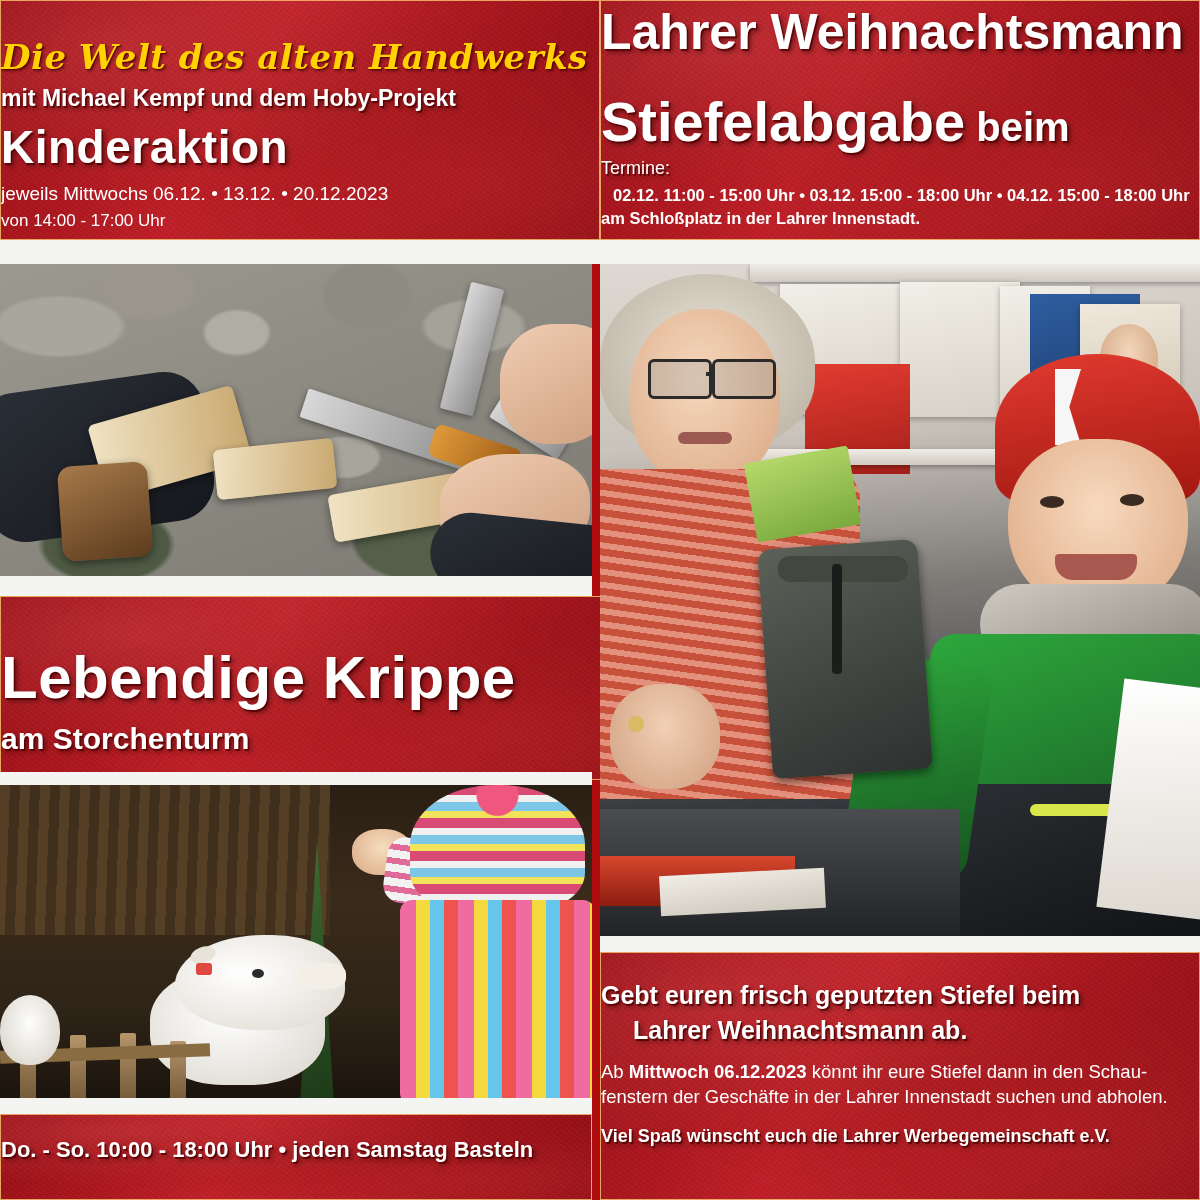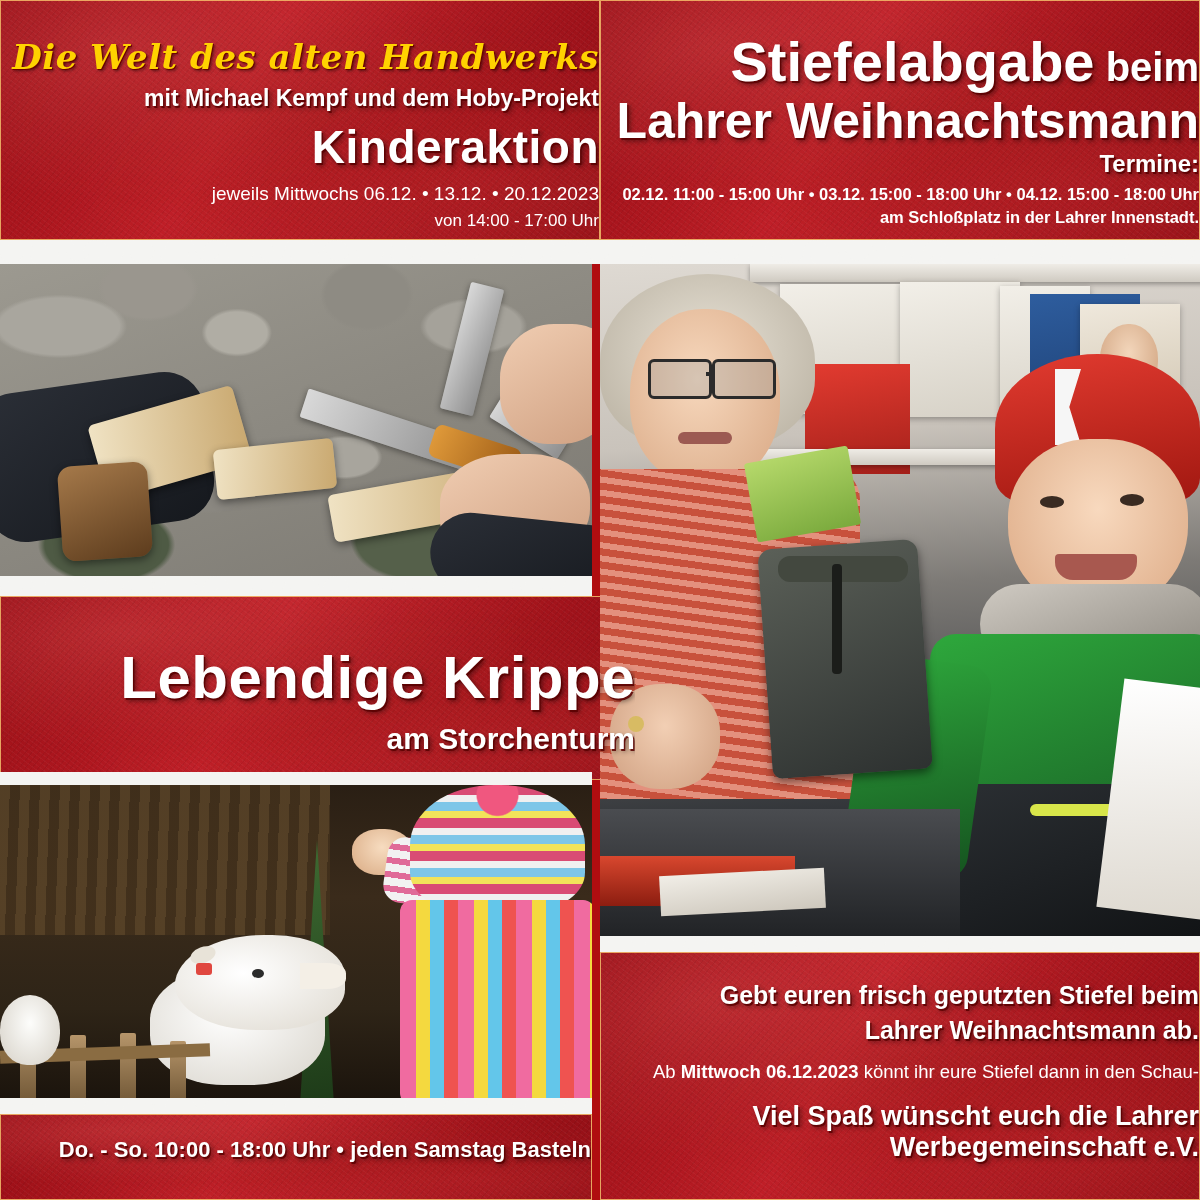--- a/index.html
+++ b/index.html
@@ -71,21 +71,21 @@
     height: 22px;
     background:
       radial-gradient(circle at 20px 22px, #f4f4f2 13px, rgba(0,0,0,0) 14px),
       radial-gradient(circle at 60px 20px, #f4f4f2 14px, rgba(0,0,0,0) 15px),
       radial-gradient(circle at 96px 23px, #f4f4f2 12px, rgba(0,0,0,0) 13px);
     background-repeat: repeat-x;
     background-size: 120px 22px;
   }
 
   
-  .txt { position: relative; z-index: 3; text-align: right; color: #ffffff; }
+  .txt { position: relative; z-index: 3; text-align: left; color: #ffffff; }
   .gold {
     color: #ffd200;
     font-family: "DejaVu Serif", serif;
     font-weight: bold;
     font-style: italic;
     letter-spacing: .5px;
     text-shadow: 1px 1px 0 #6d0000, 2px 2px 3px rgba(0,0,0,.5);
   }
   .shadow { text-shadow: 1.5px 1.5px 0 rgba(90,0,0,.85), 3px 3px 5px rgba(0,0,0,.45); }
 
@@ -249,26 +249,26 @@
 
   <div class="redpanel framed" style="left:0; top:0; width:600px; height:240px;">
     <div class="txt gold" style="margin-top:36px; font-size:34px;">Die Welt des alten Handwerks</div>
     <div class="txt shadow" style="margin-top:8px; font-size:23px; font-weight:bold;">mit Michael Kempf und dem Hoby-Projekt</div>
     <div class="txt shadow" style="margin-top:8px; font-size:46px; font-weight:bold; letter-spacing:.5px;">Kinderaktion</div>
     <div class="txt" style="margin-top:9px; font-size:19px;">jeweils Mittwochs 06.12.  •  13.12.  •  20.12.2023</div>
     <div class="txt" style="margin-top:6px; font-size:17px;">von 14:00 - 17:00 Uhr</div>
   </div>
 
   <div class="redpanel framed" style="left:600px; top:0; width:600px; height:240px;">
+    <div class="txt shadow" style="margin-top:2px; font-size:50px; font-weight:bold;">Lahrer  Weihnachtsmann</div>
     <div class="txt shadow" style="margin-top:32px; font-size:56px; font-weight:bold; line-height:1.02;">
       <span>Stiefelabgabe</span><span style="font-size:40px;"> beim</span>
     </div>
-    <div class="txt shadow" style="margin-top:2px; font-size:50px; font-weight:bold;">Lahrer  Weihnachtsmann</div>
-    <div class="txt shadow" style="font-size:24px; font-weight:bold;">Termine:</div>
-    <div class="txt" style="margin-top:7px; font-size:16.5px; font-weight:bold;">02.12. 11:00 - 15:00 Uhr • 03.12. 15:00 - 18:00 Uhr • 04.12. 15:00 - 18:00 Uhr</div>
+    <div class="txt shadow" style="margin-top:8px; font-size:18px; font-weight:normal;">Termine:</div>
+    <div class="txt" style="margin-top:7px; font-size:16.5px; font-weight:bold;padding-left:12px;">02.12. 11:00 - 15:00 Uhr • 03.12. 15:00 - 18:00 Uhr • 04.12. 15:00 - 18:00 Uhr</div>
     <div class="txt" style="margin-top:4px; font-size:16.5px; font-weight:bold;">am Schloßplatz in der Lahrer Innenstadt.</div>
   </div>
 
   <div class="snow" style="left:0; top:240px; width:1200px; height:24px;"></div>
 
   <div class="photo photo-carving" style="left:0; top:264px; width:592px; height:312px;">
     <div class="carve-glove" style="left:-20px; top:118px; width:230px; height:150px; transform:rotate(-8deg);"></div>
     <div class="carve-wood" style="left:95px; top:140px; width:150px; height:78px; transform:rotate(-16deg);"></div>
     <div class="carve-wood" style="left:215px; top:180px; width:120px; height:50px; transform:rotate(-6deg);"></div>
     <div class="carve-wood" style="left:330px; top:215px; width:185px; height:48px; transform:rotate(-10deg);"></div>
@@ -363,16 +363,17 @@
   </div>
 
   <div class="snow" style="left:600px; top:936px; width:600px; height:22px;"></div>
 
   <div class="redpanel framed" style="left:600px; top:952px; width:600px; height:248px;">
     <div class="txt shadow" style="margin-top:28px; font-size:25px; font-weight:bold;">Gebt euren frisch geputzten Stiefel beim</div>
     <div class="txt shadow" style="margin-top:6px; font-size:25px; font-weight:bold;margin-left:32px;">Lahrer Weihnachtsmann ab.</div>
     <div class="txt" style="margin-top:16px; font-size:18.5px;">
       <span>Ab </span><span style="font-weight:bold;">Mittwoch 06.12.2023</span><span> könnt ihr eure Stiefel dann in den Schau-</span>
     </div>
-    <div class="txt shadow" style="margin-top:18px; font-size:27px; font-weight:bold;">Viel Spaß wünscht euch die Lahrer Werbegemeinschaft e.V.</div>
+    <div class="txt" style="margin-top:3px; font-size:18.5px;">fenstern der Geschäfte in der Lahrer Innenstadt suchen und abholen.</div>
+    <div class="txt shadow" style="margin-top:18px; font-size:18px; font-weight:bold;">Viel Spaß wünscht euch die Lahrer Werbegemeinschaft e.V.</div>
   </div>
 
 </div>
 
 </body></html>

